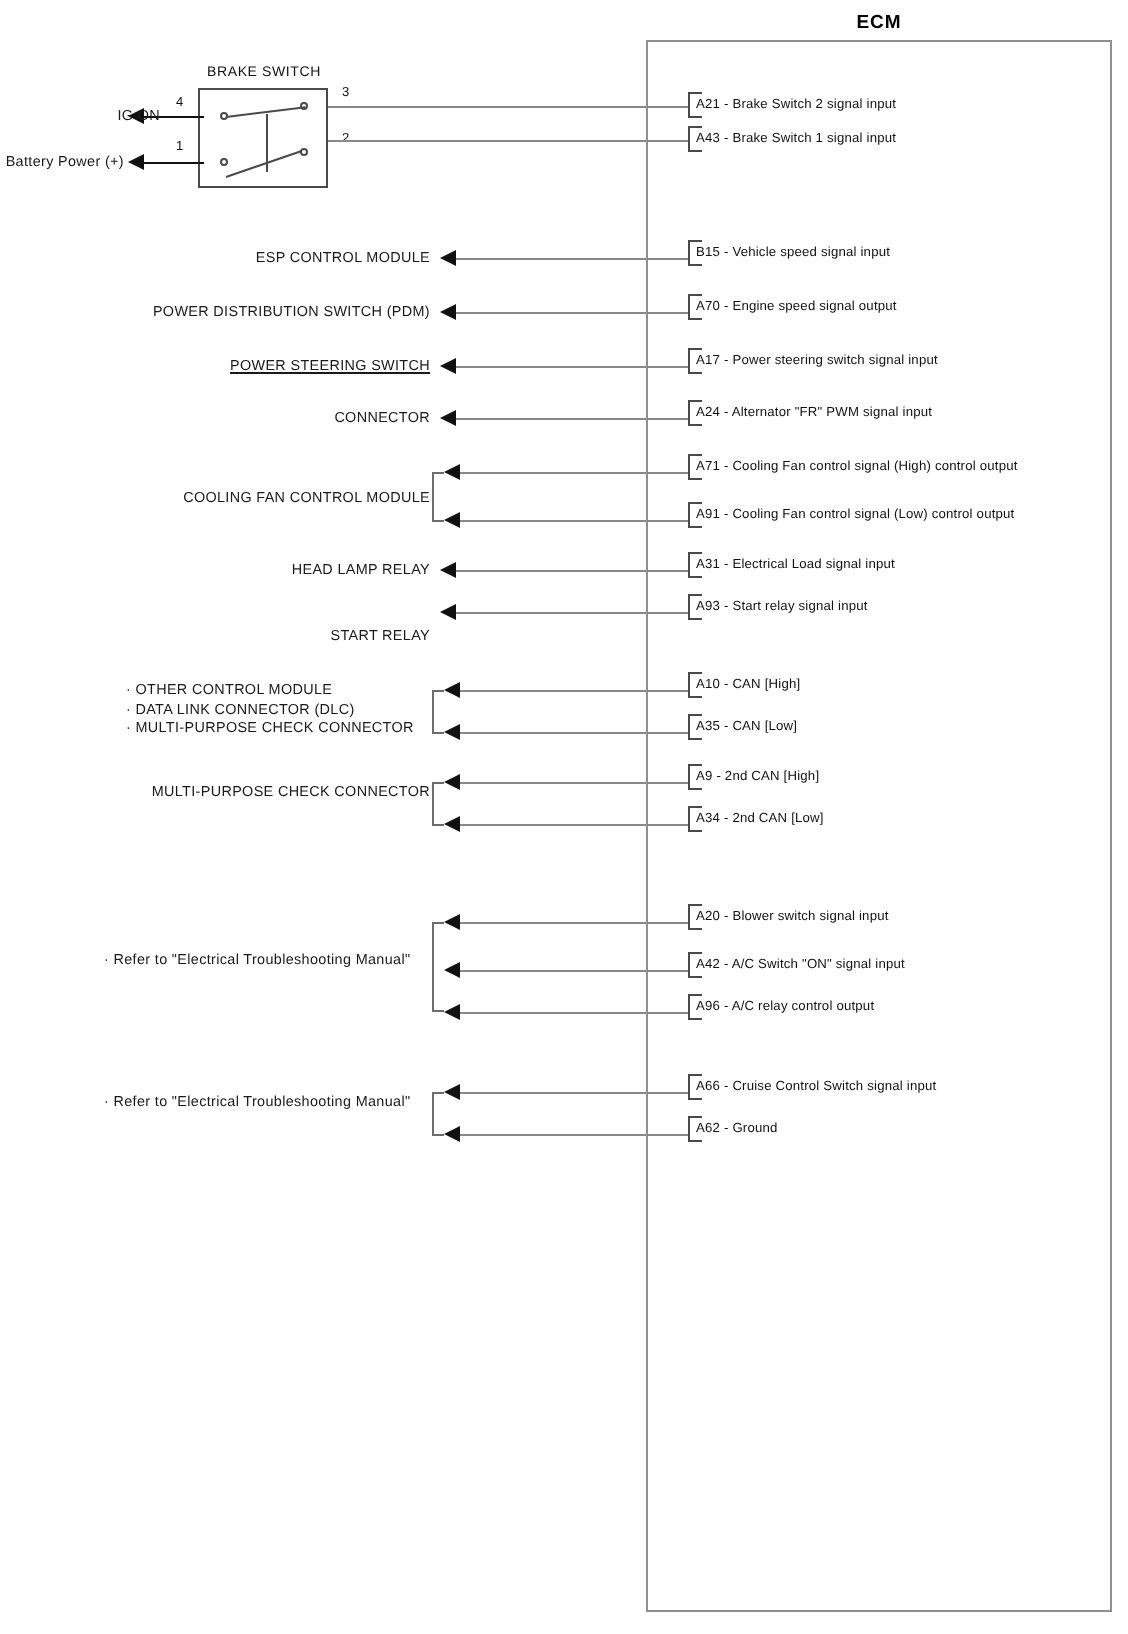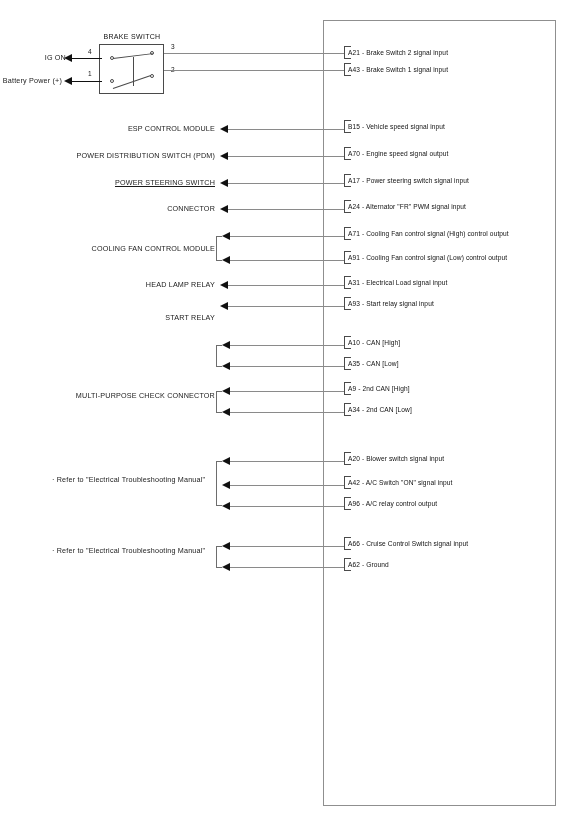--- a/index.html
+++ b/index.html
@@ -143,20 +143,21 @@
     position:absolute;
     font-size:6.5px;
     color:#111;
   }
 </style>
 </head>
 <body>
 
 <div id="canvas">
 
+  <div id="ecm-title">ECM</div>
   <div id="ecm-box"></div>
 
   <div id="bs-title">BRAKE SWITCH</div>
   <div id="bs-box"></div>
 
   <div class="node abs" style="left:110px;top:56px;"></div>
   <div class="node abs" style="left:110px;top:79px;"></div>
   <div class="node abs" style="left:150px;top:51px;"></div>
   <div class="node abs" style="left:150px;top:74px;"></div>
 
@@ -165,21 +166,21 @@
 
   <div class="vbar" style="left:133px;top:57px;height:29px;background:#4a4a4a;"></div>
 
   <div class="tiny-num" style="left:88px;top:48px;">4</div>
   <div class="tiny-num" style="left:88px;top:70px;">1</div>
   <div class="tiny-num" style="left:171px;top:43px;">3</div>
   <div class="tiny-num" style="left:171px;top:66px;">2</div>
 
   <div class="wire" style="left:70px;top:58px;width:32px;background:#111;"></div>
   <div class="arrow" style="left:64px;top:54px;"></div>
-  <div class="devlabel" style="left:0px;top:53px;width:66px;">IG ON</div>
+  <div class="devlabel" style="left:0px;top:53px;width:80px;">IG ON</div>
 
   <div class="wire" style="left:70px;top:81px;width:32px;background:#111;"></div>
   <div class="arrow" style="left:64px;top:77px;"></div>
   <div class="devlabel" style="left:0px;top:76px;width:62px;">Battery Power (+)</div>
 
   <div class="wire" style="left:164px;top:53px;width:180px;"></div>
   <div class="wire" style="left:164px;top:70px;width:180px;"></div>
 
   <div class="devlabel" style="left:30px;top:124px;width:185px;">ESP CONTROL MODULE</div>
   <div class="arrow" style="left:220px;top:125px;"></div>
@@ -207,20 +208,25 @@
   <div class="wire" style="left:230px;top:260px;width:114px;"></div>
 
   <div class="devlabel" style="left:30px;top:280px;width:185px;">HEAD LAMP RELAY</div>
   <div class="arrow" style="left:220px;top:281px;"></div>
   <div class="wire" style="left:228px;top:285px;width:116px;"></div>
 
   <div class="devlabel" style="left:30px;top:313px;width:185px;">START RELAY</div>
   <div class="arrow" style="left:220px;top:302px;"></div>
   <div class="wire" style="left:228px;top:306px;width:116px;"></div>
 
+  <div class="devlabel multi" style="left:63px;top:340px;width:155px;">
+    <div>· OTHER CONTROL MODULE</div>
+    <div>· DATA LINK CONNECTOR (DLC)</div>
+    <div>· MULTI-PURPOSE CHECK CONNECTOR</div>
+  </div>
   <div class="vbar" style="left:216px;top:345px;height:22px;"></div>
   <div class="hstub" style="left:216px;top:345px;width:6px;"></div>
   <div class="hstub" style="left:216px;top:366px;width:6px;"></div>
   <div class="arrow" style="left:222px;top:341px;"></div>
   <div class="wire" style="left:230px;top:345px;width:114px;"></div>
   <div class="arrow" style="left:222px;top:362px;"></div>
   <div class="wire" style="left:230px;top:366px;width:114px;"></div>
 
   <div class="devlabel" style="left:30px;top:391px;width:185px;">MULTI-PURPOSE CHECK CONNECTOR</div>
   <div class="vbar" style="left:216px;top:391px;height:22px;"></div>

